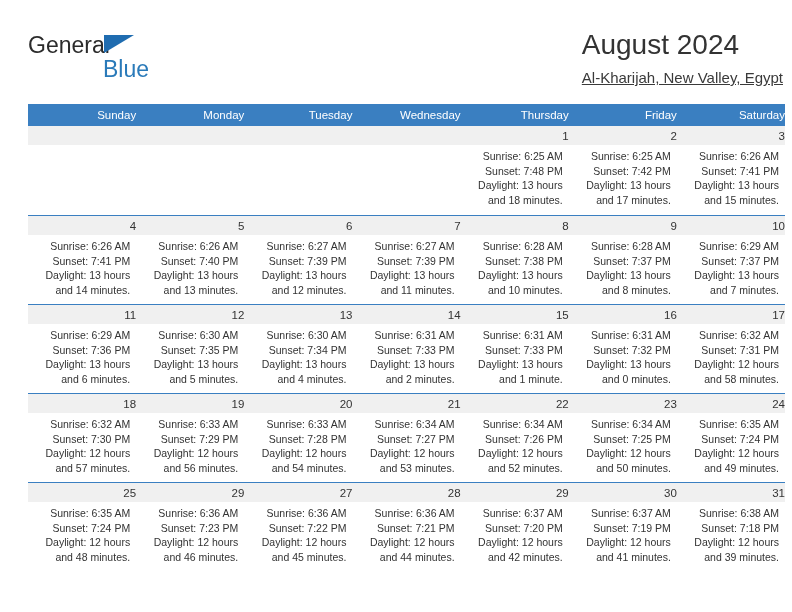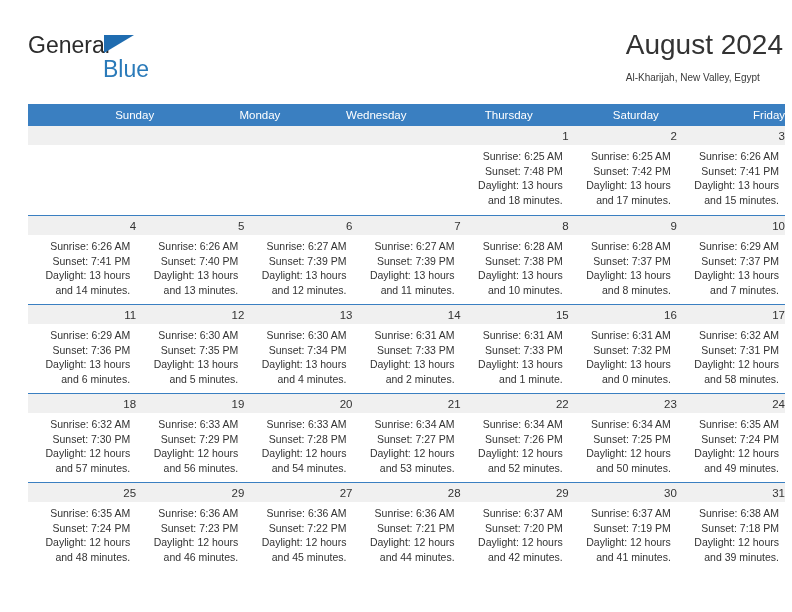--- a/index.html
+++ b/index.html
@@ -70,25 +70,26 @@
     padding-right: 2px;
   }
   .month-title {
     font-size: 28px;
     color: #333333;
     line-height: 34px;
     font-weight: normal;
     white-space: nowrap;
   }
   .location {
-    font-size: 10px;
+    font-size: 15px;
     color: #3a3a3a;
     line-height: 20px;
     margin-top: 6px;
     white-space: nowrap;
+    text-decoration: underline;
   }
 
   
   .calendar {
     position: absolute;
     left: 28px;
     top: 104px;
     width: 757px;
     text-align: right;
   }
@@ -159,24 +160,25 @@
     <div class="title-block">
       <div class="month-title">August 2024</div>
       <div class="location">Al-Kharijah, New Valley, Egypt</div>
     </div>
   </div>
 
   <div class="calendar">
     <div class="weekdays">
       <div class="weekday">Sunday</div>
       <div class="weekday">Monday</div>
+      <div class="weekday">Tuesday</div>
       <div class="weekday">Wednesday</div>
       <div class="weekday">Thursday</div>
+      <div class="weekday">Friday</div>
       <div class="weekday">Saturday</div>
-      <div class="weekday">Friday</div>
     </div>
 
     <div id="weeks-container">
         <div class="week">
           <div class="day empty">
             <div class="day-num-band"><span class="day-num"></span></div>
           </div>
           <div class="day empty">
             <div class="day-num-band"><span class="day-num"></span></div>
           </div>

